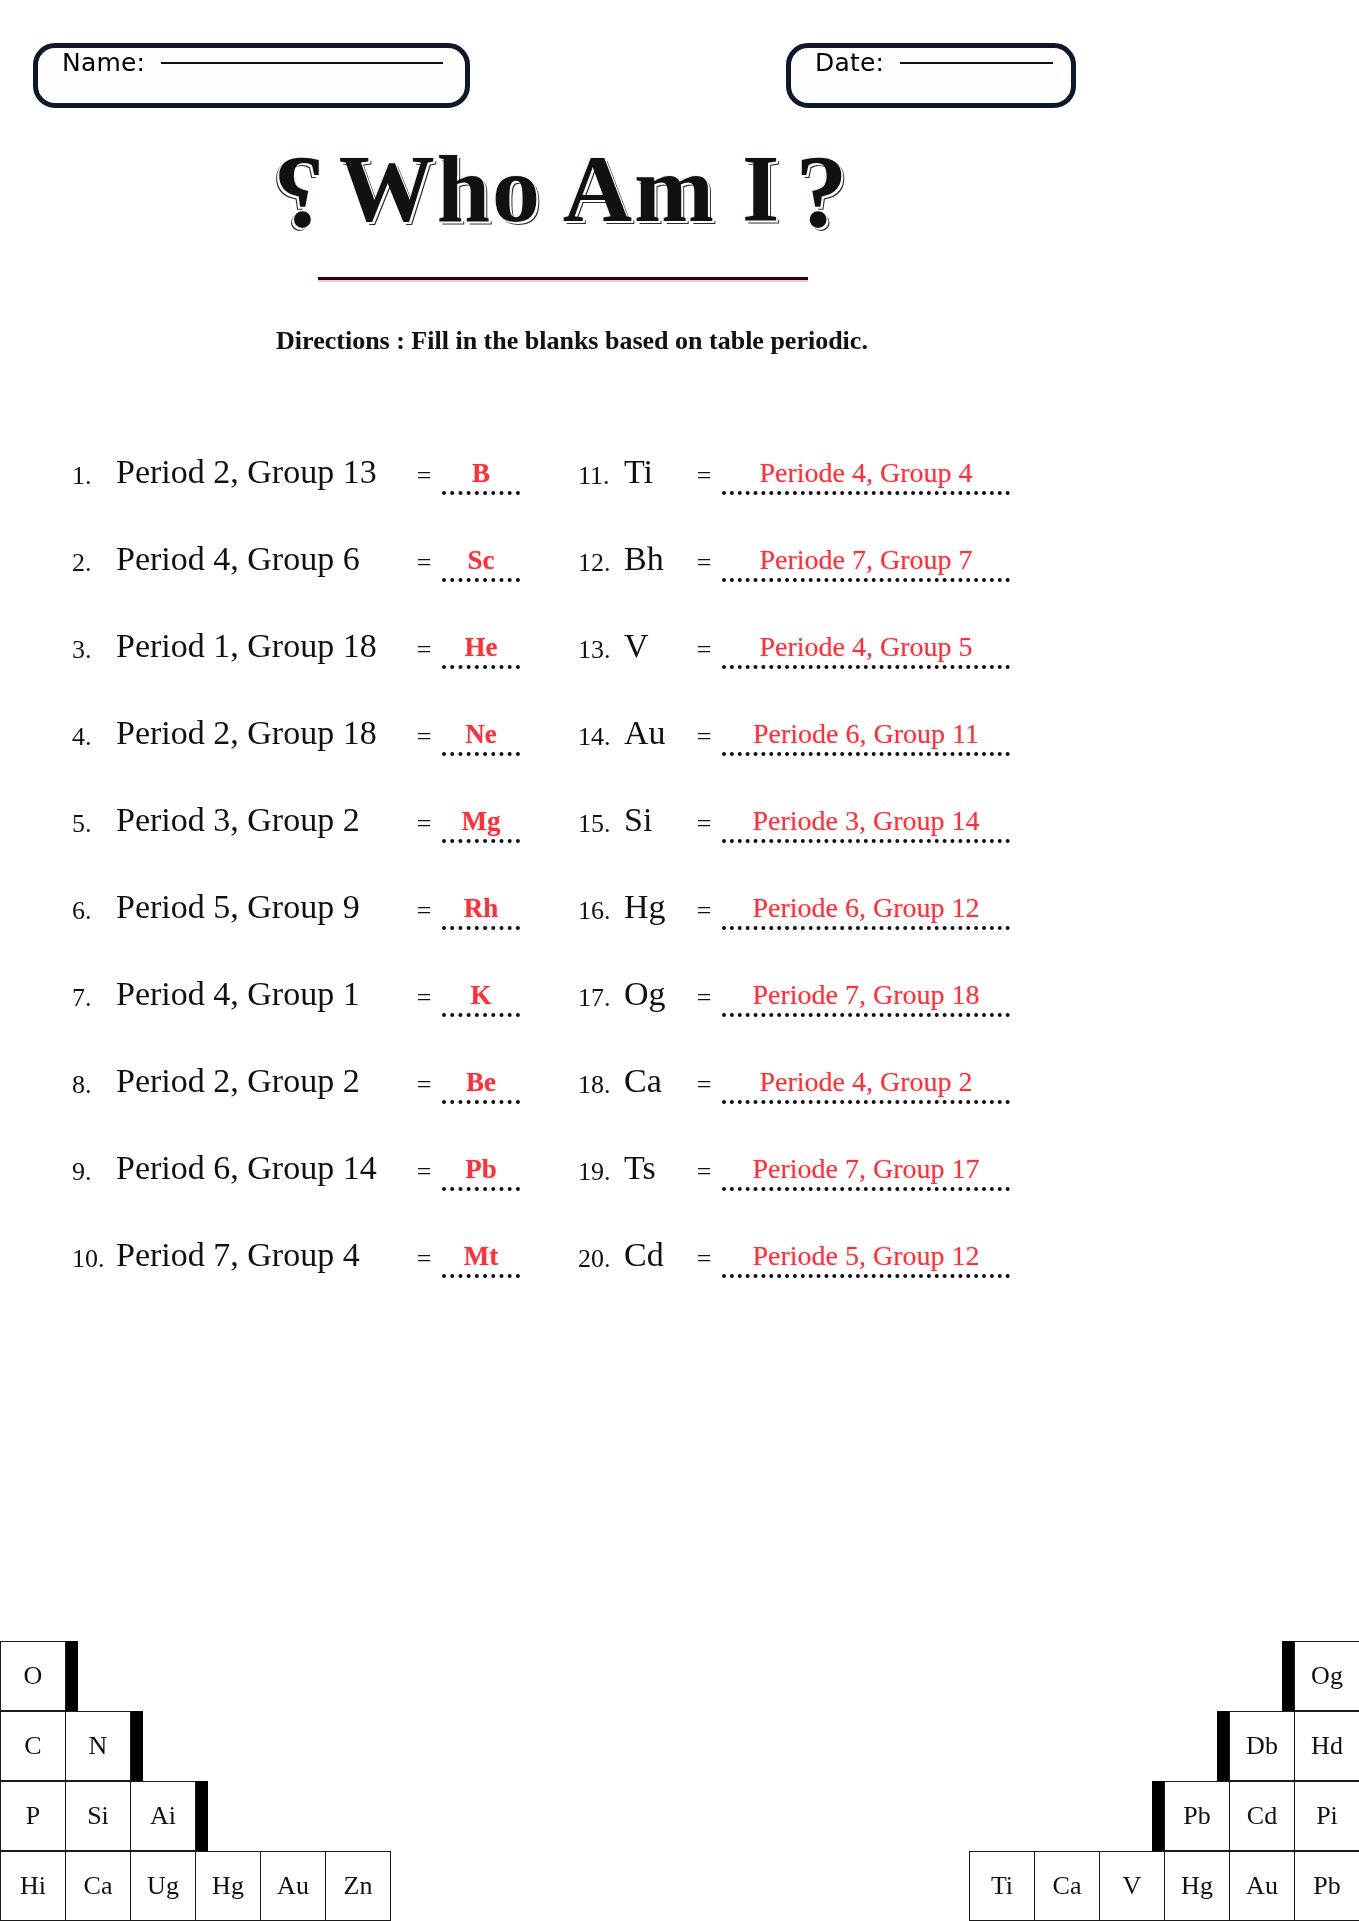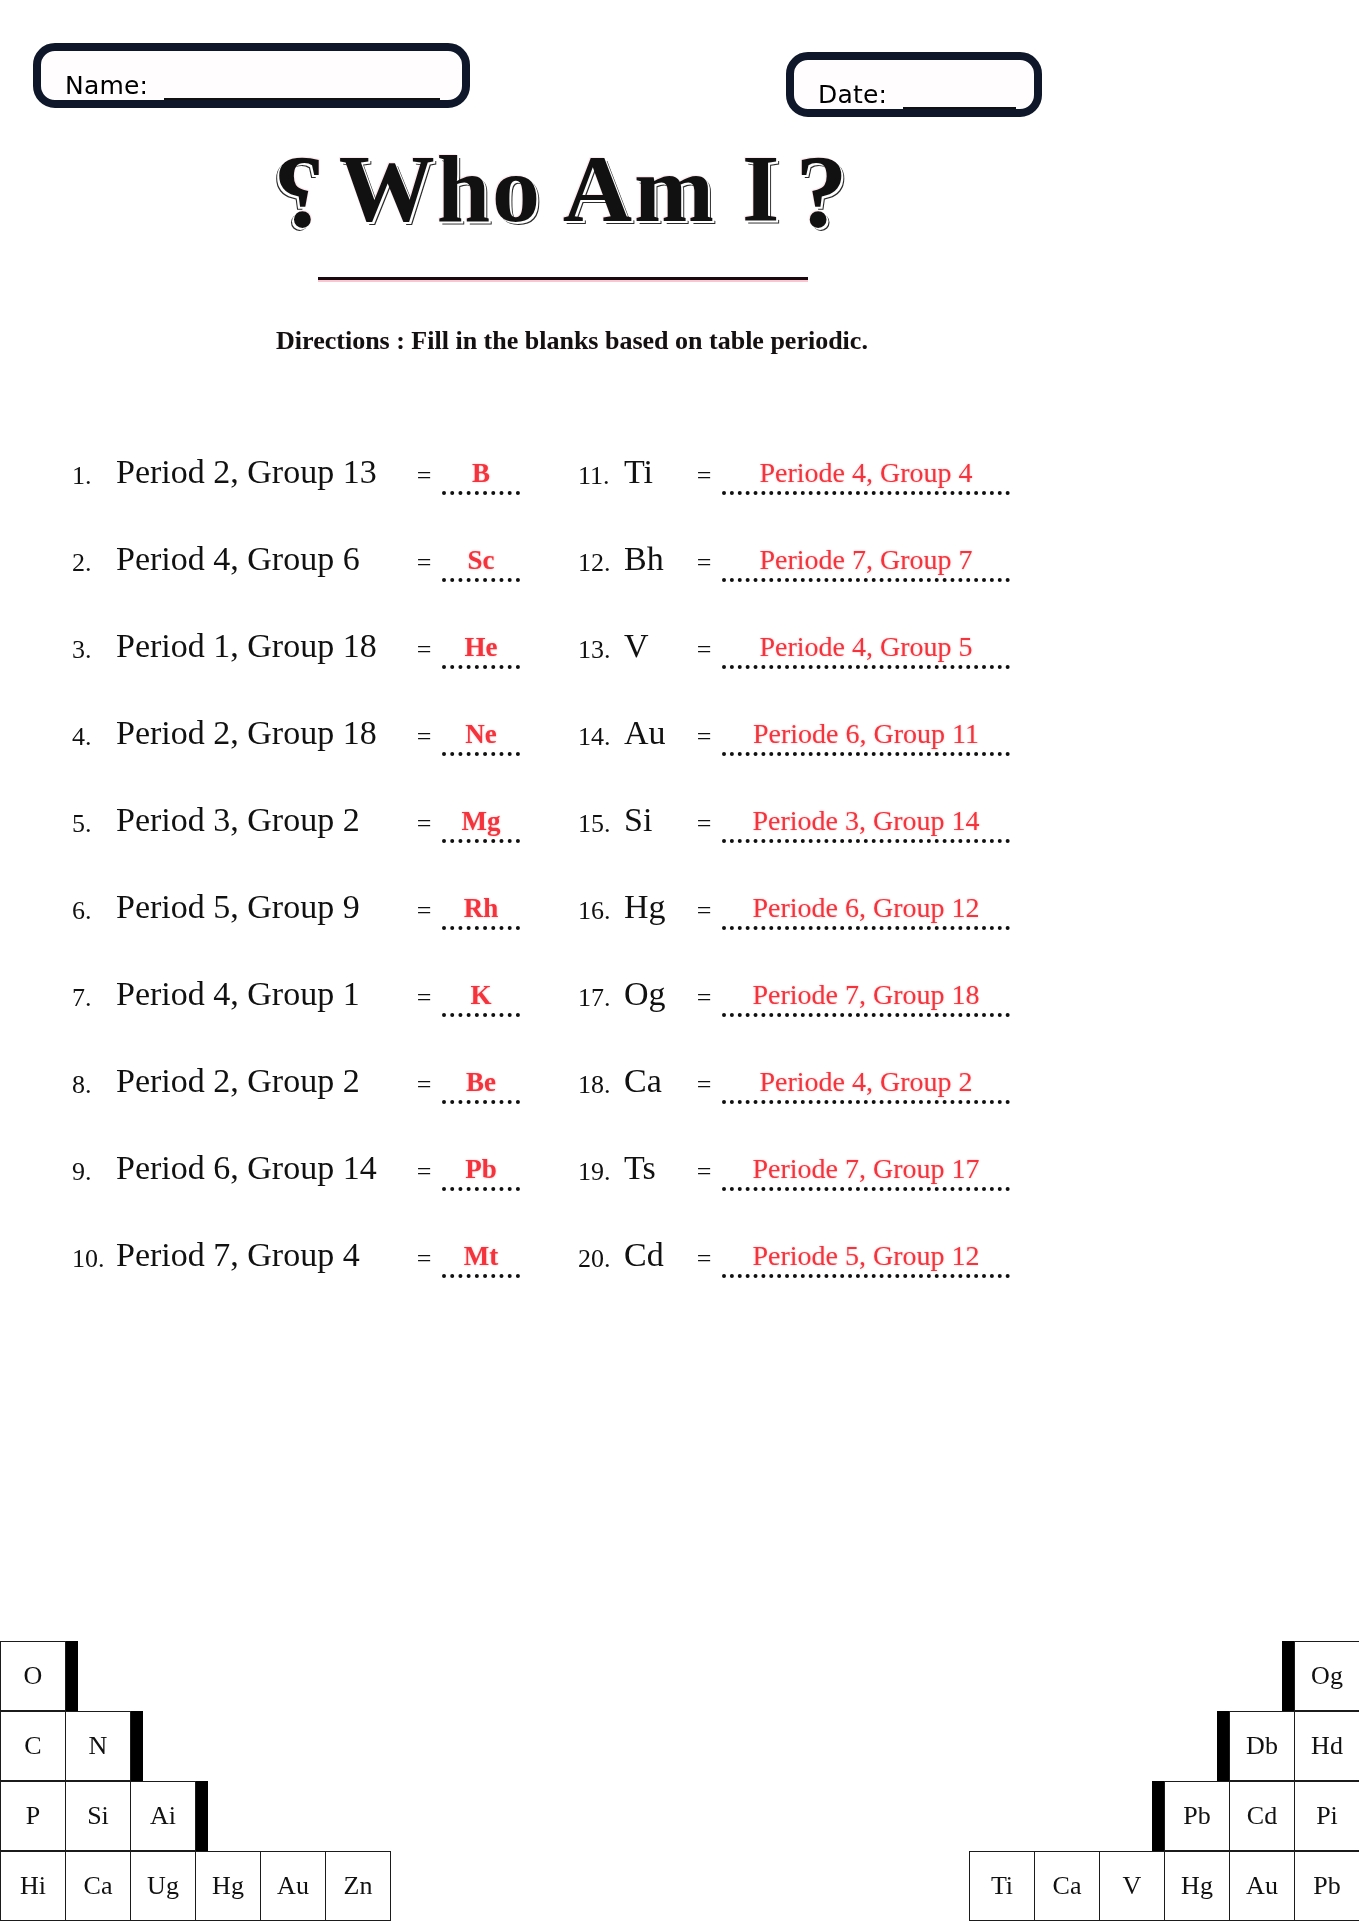--- a/index.html
+++ b/index.html
@@ -12,35 +12,35 @@
     height: 1921px;
     position: relative;
     overflow: hidden;
     font-family: "Liberation Serif", serif;
     color: #111111;
   }
 
   
   .name-box, .date-box {
     position: absolute;
-    border: 8px solid #0f172a;
+    border: 5px solid #0f172a;
     border-radius: 22px;
     background: #fffdfd;
     box-sizing: border-box;
     display: flex;
-    align-items: flex-end;
+    align-items: flex-start;
     padding-left: 24px;
   }
   .name-box {
     left: 33px;  top: 43px;
     width: 437px; height: 65px;
   }
   .date-box {
-    left: 786px; top: 52px;
-    width: 256px; height: 65px;
+    left: 786px; top: 43px;
+    width: 290px; height: 65px;
   }
   .field-label {
     font-family: "DejaVu Sans", sans-serif;
     font-size: 25px;
     color: #000000;
     letter-spacing: .2px;
   }
   .write-rule {
     flex: 1;
     height: 0;

